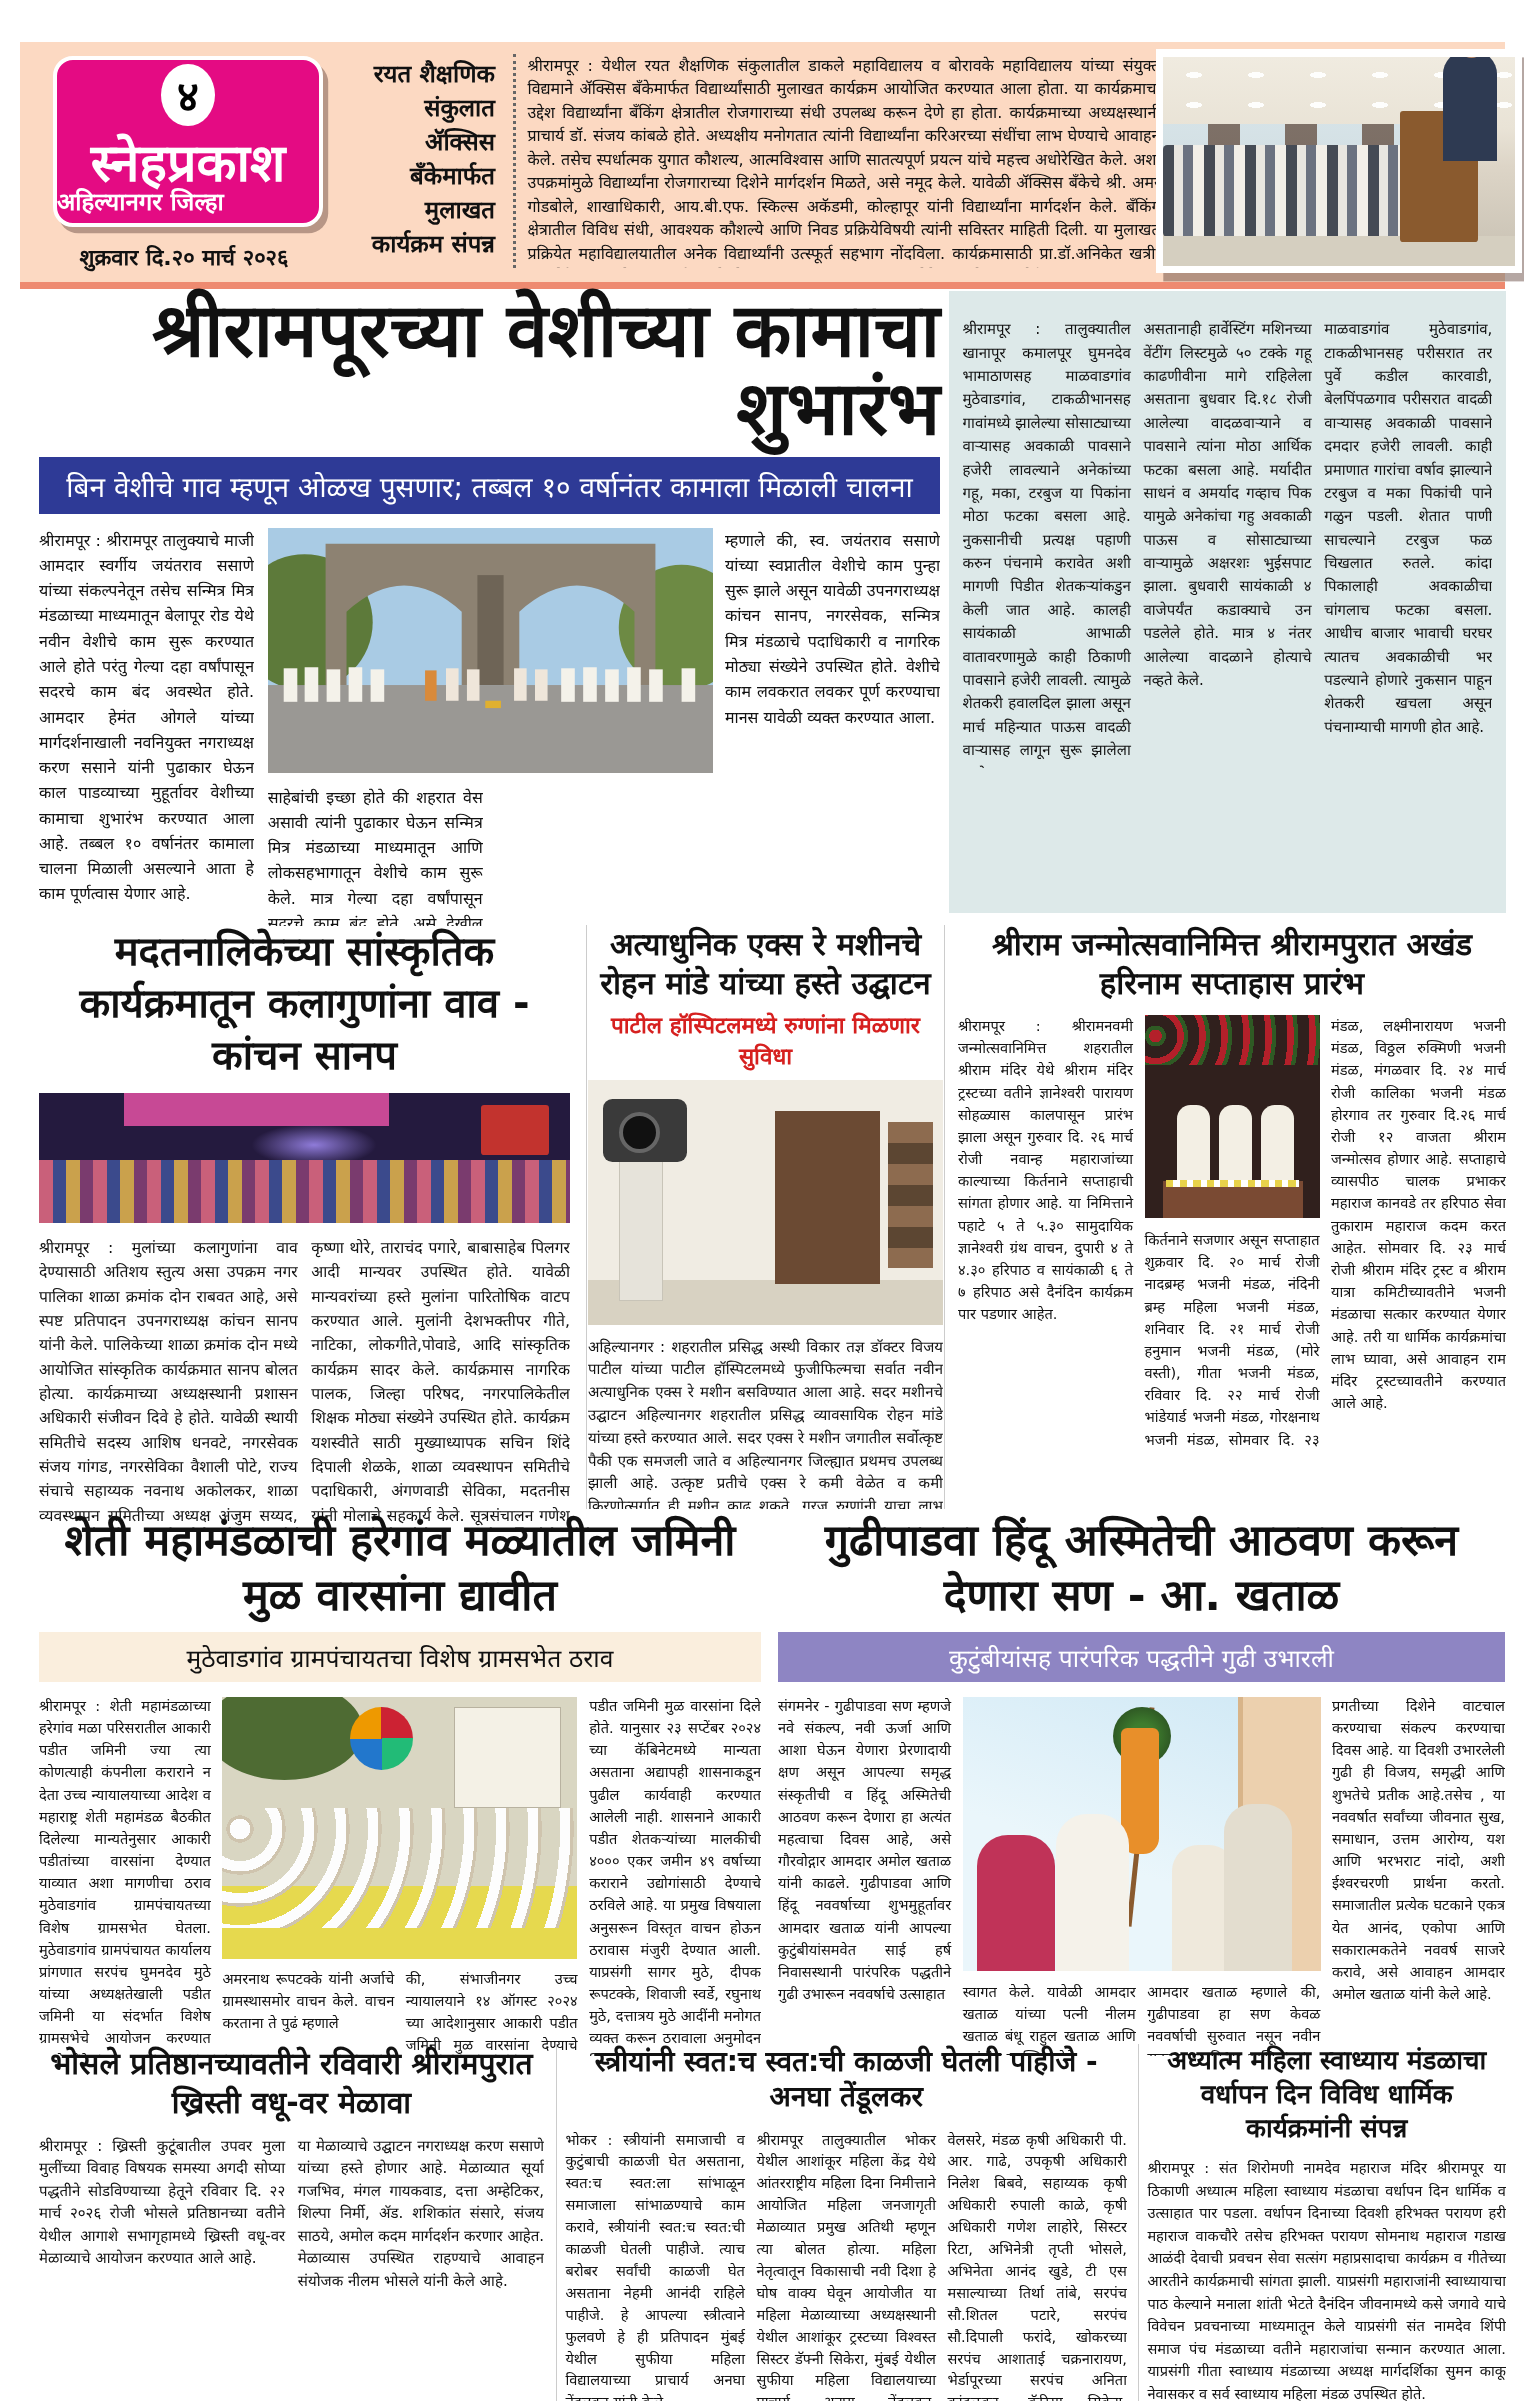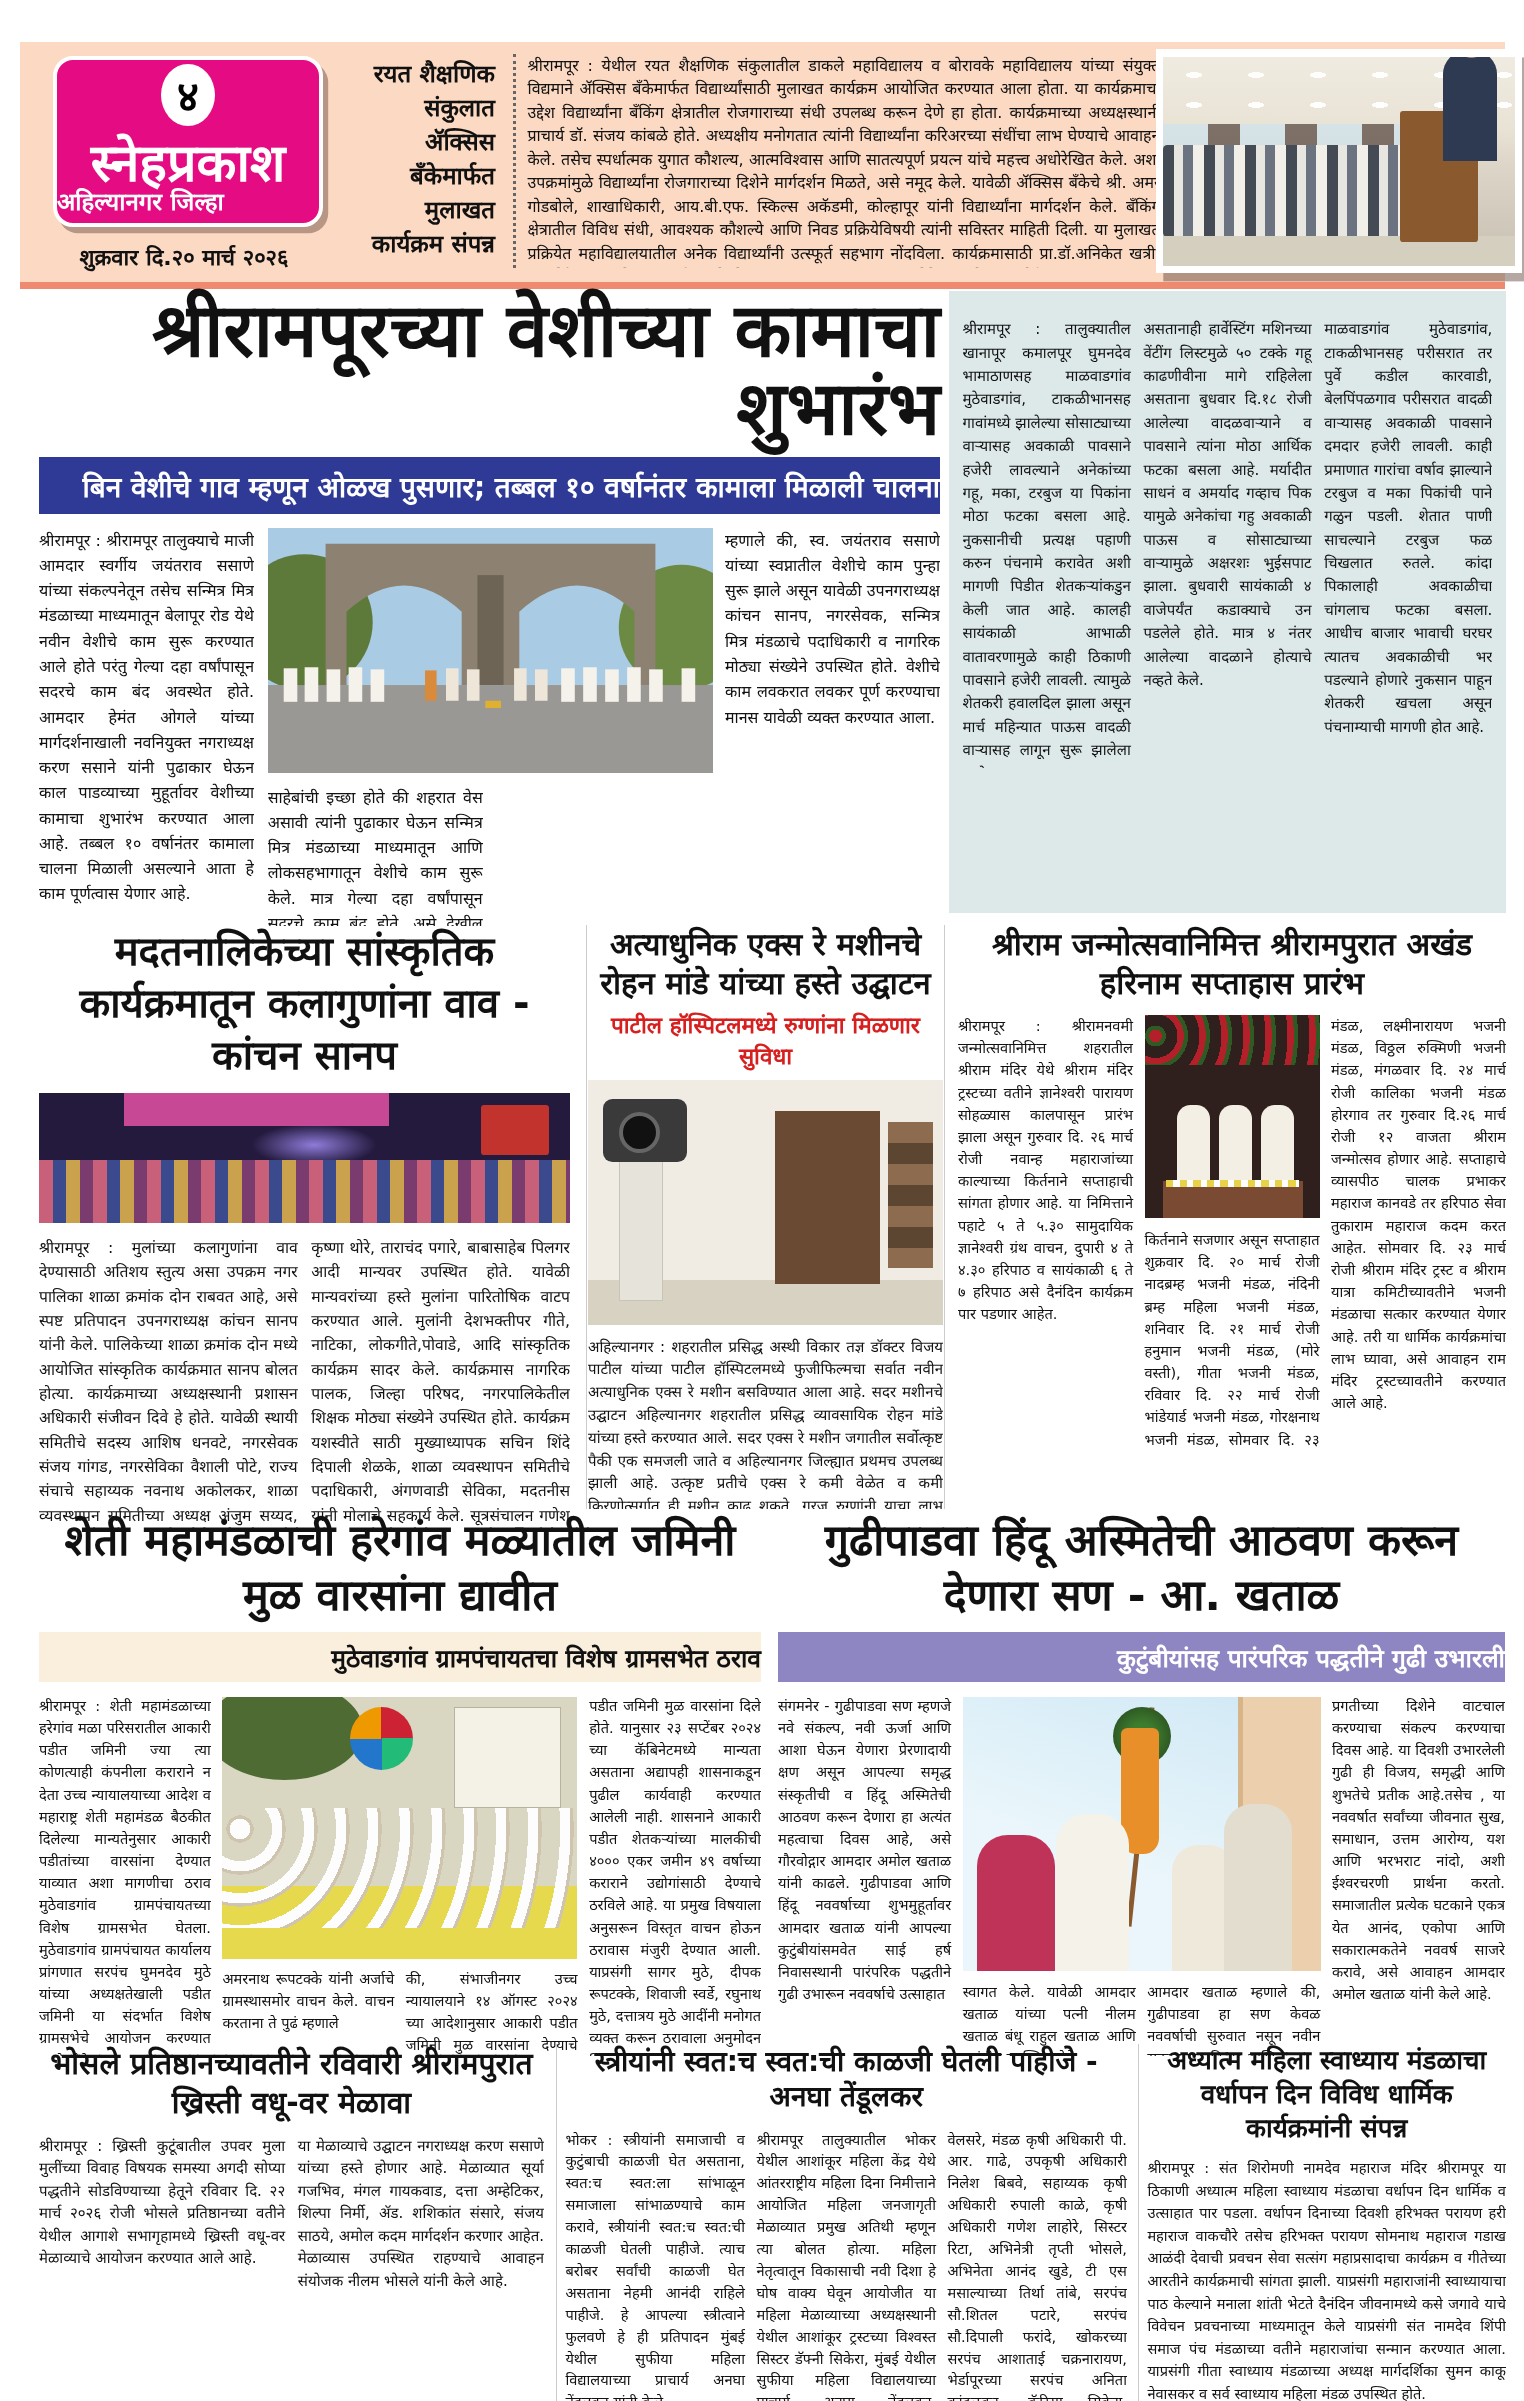--- a/index.html
+++ b/index.html
@@ -23,21 +23,21 @@
   .mastlines{position:absolute;left:297px;top:14.6px;width:178px;text-align:right;font-weight:bold;
              font-size:24px;line-height:1.42;}
   .leadbody{position:absolute;left:493px;top:11.5px;width:633px;height:214px;font-size:16px;
             line-height:1.47;text-align:justify;overflow:hidden;border-left:3.7px dotted #666;padding-left:11.5px;}
   .leadphoto{position:absolute;left:1136px;top:7.3px;width:366px;height:224px;background:#fff;
              box-shadow:7.3px 8.4px 0 rgba(90,60,50,.45);padding:7.3px;box-sizing:border-box;}
   .scene{position:relative;width:100%;height:100%;overflow:hidden;}
 
   
   .h-main{font-size:74px;font-weight:bold;text-align:right;line-height:1.06;}
-  .bar{font-weight:bold;text-align:right;}
+  .bar{font-weight:normal;text-align:center;}
   .mainbar{margin-top:9.4px;background:#2e3a96;color:#fff;font-size:28px;padding:9.4px 0;}
   .h-sec{font-weight:bold;text-align:center;}
 
   
   .art-main{position:absolute;left:39px;top:291px;width:901px;}
   .mainbody{position:relative;margin-top:13.6px;height:398px;display:flex;gap:13.6px;overflow:hidden;}
   .mcol{flex:1;font-size:16px;line-height:1.58;text-align:justify;overflow:hidden;}
   .mainphoto{position:absolute;left:229px;top:0;width:445px;height:245px;}
   .msp{height:257px;}
 

